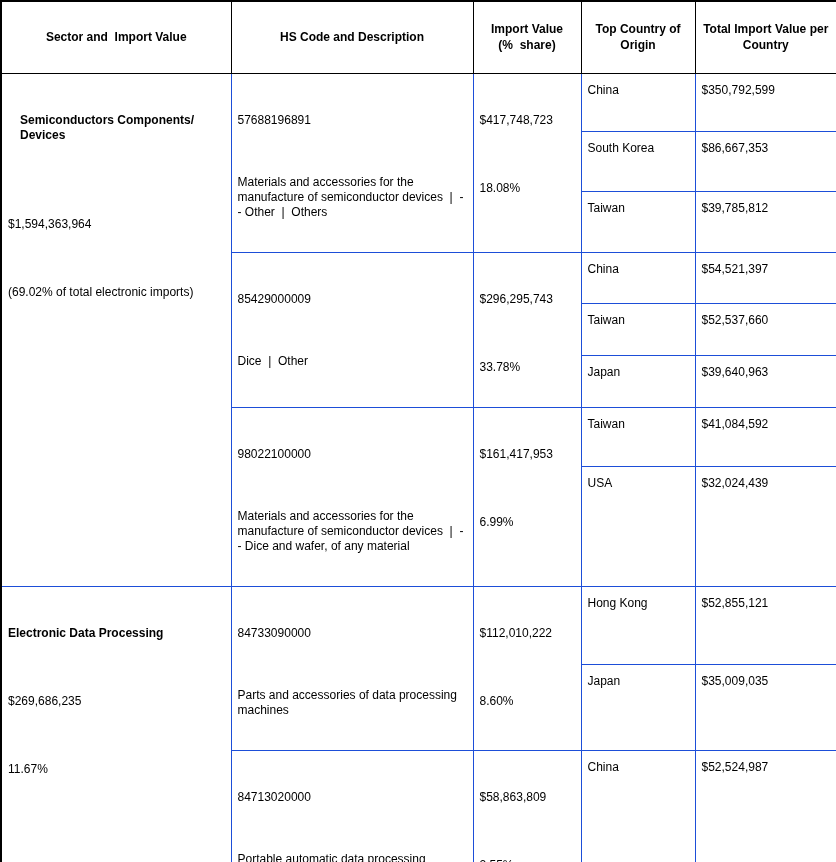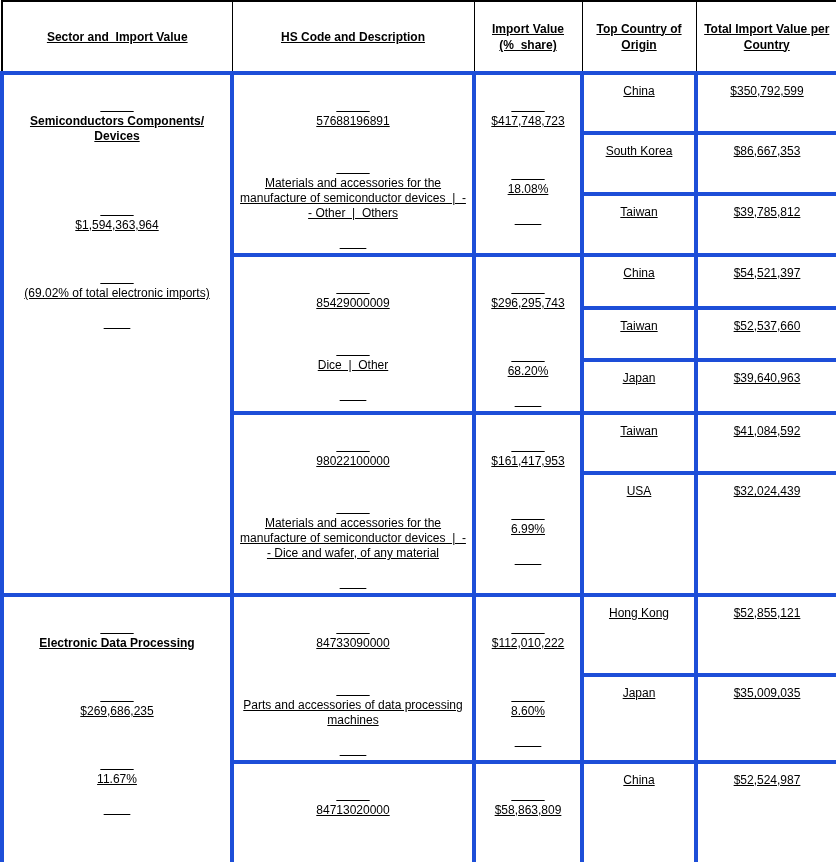--- a/index.html
+++ b/index.html
@@ -5,21 +5,20 @@
   html, body {
     margin: 0;
     padding: 0;
     background: #ffffff;
   }
   .page {
     width: 836px;
     height: 862px;
     box-sizing: border-box;
     background: #ffffff;
-    text-decoration: underline;
   }
   table.import-table {
     border-collapse: collapse;
     table-layout: fixed;
     width: 836px;
     font-family: "Liberation Sans", sans-serif;
     font-size: 12px;
     color: #000000;
     background: #ffffff;
     border: 2px solid #000000;
@@ -28,34 +27,34 @@
   table.import-table th {
     border: 1px solid #000000;
     font-weight: bold;
     text-align: center;
     vertical-align: middle;
     white-space: pre-wrap;
     padding: 4px 5px;
     line-height: 16px;
   }
   table.import-table td {
-    border: 4px solid #1d4ed8;
+    border: 1px solid #1d4ed8;
     vertical-align: top;
-    text-align: center;
+    text-align: left;
     padding: 9px 6px 2px 6px;
     line-height: 15px;
     white-space: pre-wrap;
     overflow: hidden;
   }
   td.val   { text-align: center; }
   td.amount{ text-align: right; padding-right: 7px; }
   .b   { font-weight: bold; }
   .m17 { margin: 0 0 17px 0; }
   .m23 { margin: 0 0 23px 0; }
-  .m44 { margin: 0 0 44px 0; }
+  .m44 { margin: 0 0 44px 12px; }
   .m0  { margin: 0; }
 </style>
 </head>
 <body>
 
 <div class="page">
   <table class="import-table">
     <colgroup>
       <col style="width:230px">
       <col style="width:242px">
@@ -108,21 +107,21 @@
         <td class="amount">$39,785,812</td>
       </tr>
 
       <tr style="height:39px">
         <td rowspan="3">
           <div class="m17">85429000009</div>
           <div class="m0">Dice  |  Other</div>
         </td>
         <td rowspan="3" class="val">
           <div class="m23">$296,295,743</div>
-          <div class="m0">68.20%</div>
+          <div class="m0">33.78%</div>
         </td>
         <td>China</td>
         <td class="amount">$54,521,397</td>
       </tr>
       <tr style="height:39px">
         <td>Taiwan</td>
         <td class="amount">$52,537,660</td>
       </tr>
       <tr style="height:39px">
         <td>Japan</td>

